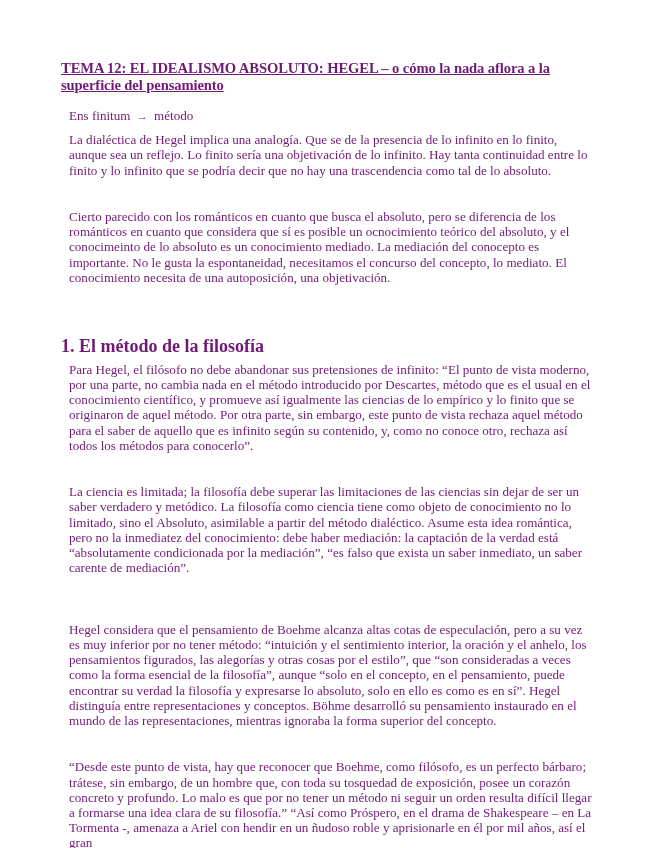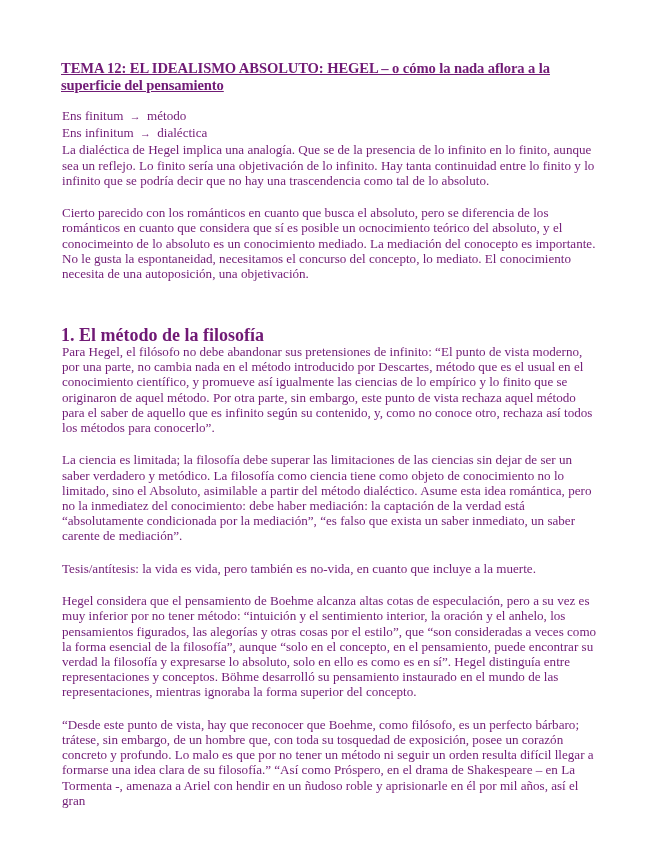--- a/index.html
+++ b/index.html
@@ -6,52 +6,46 @@
     body { width: 655px; height: 848px; overflow: hidden; position: relative; }
     .page {
       position: absolute; left: 61px; top: 60px; width: 540px;
       font-family: Liberation Serif, serif;
       font-size: 13.1px; line-height: 15.2px; color: #701a75;
     }
     .title {
       font-weight: bold; font-size: 14.6px; line-height: 17px;
       text-decoration: underline; margin: 0 0 14px 0; letter-spacing: -0.1px;
     }
-    p { margin: 1px; }
+    p { margin: 8px; }
     .gap { height: 15.2px; }
     .arrow { font-size: 11px; margin: 0 3px; }
     h2 { font-size: 18px; font-weight: bold; margin: 0; line-height: 15.2px; }
   </style>
 </head>
 <body>
 
 <div class="page">
   <div class="title">TEMA 12: EL IDEALISMO ABSOLUTO: HEGEL – o cómo la nada aflora a la superficie del pensamiento</div>
 
   <p>
     <span>Ens finitum</span>
     <span class="arrow">→</span>
     <span>método</span>
   </p>
-  <p>
-    <span>Ens infinitum</span>
-    <span class="arrow">→</span>
-    <span>dialéctica</span>
-  </p>
 
   <p>La dialéctica de Hegel implica una analogía. Que se de la presencia de lo infinito en lo finito, aunque sea un reflejo. Lo finito sería una objetivación de lo infinito. Hay tanta continuidad entre lo finito y lo infinito que se podría decir que no hay una trascendencia como tal de lo absoluto.</p>
   <div class="gap"></div>
   <p>Cierto parecido con los románticos en cuanto que busca el absoluto, pero se diferencia de los románticos en cuanto que considera que sí es posible un ocnocimiento teórico del absoluto, y el conocimeinto de lo absoluto es un conocimiento mediado. La mediación del conocepto es importante. No le gusta la espontaneidad, necesitamos el concurso del concepto, lo mediato. El conocimiento necesita de una autoposición, una objetivación.</p>
   <div class="gap"></div>
   <div class="gap"></div>
   <div class="gap"></div>
 
   <h2>1. El método de la filosofía</h2>
   <p>Para Hegel, el filósofo no debe abandonar sus pretensiones de infinito: “El punto de vista moderno, por una parte, no cambia nada en el método introducido por Descartes, método que es el usual en el conocimiento científico, y promueve así igualmente las ciencias de lo empírico y lo finito que se originaron de aquel método. Por otra parte, sin embargo, este punto de vista rechaza aquel método para el saber de aquello que es infinito según su contenido, y, como no conoce otro, rechaza así todos los métodos para conocerlo”.</p>
   <div class="gap"></div>
   <p>La ciencia es limitada; la filosofía debe superar las limitaciones de las ciencias sin dejar de ser un saber verdadero y metódico. La filosofía como ciencia tiene como objeto de conocimiento no lo limitado, sino el Absoluto, asimilable a partir del método dialéctico. Asume esta idea romántica, pero no la inmediatez del conocimiento: debe haber mediación: la captación de la verdad está “absolutamente condicionada por la mediación”, “es falso que exista un saber inmediato, un saber carente de mediación”.</p>
   <div class="gap"></div>
-  <p>Tesis/antítesis: la vida es vida, pero también es no-vida, en cuanto que incluye a la muerte.</p>
   <div class="gap"></div>
   <p>Hegel considera que el pensamiento de Boehme alcanza altas cotas de especulación, pero a su vez es muy inferior por no tener método: “intuición y el sentimiento interior, la oración y el anhelo, los pensamientos figurados, las alegorías y otras cosas por el estilo”, que “son consideradas a veces como la forma esencial de la filosofía”, aunque “solo en el concepto, en el pensamiento, puede encontrar su verdad la filosofía y expresarse lo absoluto, solo en ello es como es en sí”. Hegel distinguía entre representaciones y conceptos. Böhme desarrolló su pensamiento instaurado en el mundo de las representaciones, mientras ignoraba la forma superior del concepto.</p>
   <div class="gap"></div>
   <p>“Desde este punto de vista, hay que reconocer que Boehme, como filósofo, es un perfecto bárbaro; trátese, sin embargo, de un hombre que, con toda su tosquedad de exposición, posee un corazón concreto y profundo. Lo malo es que por no tener un método ni seguir un orden resulta difícil llegar a formarse una idea clara de su filosofía.” “Así como Próspero, en el drama de Shakespeare – en La Tormenta -, amenaza a Ariel con hendir en un ñudoso roble y aprisionarle en él por mil años, así el gran</p>
 </div>
 
 </body></html>

